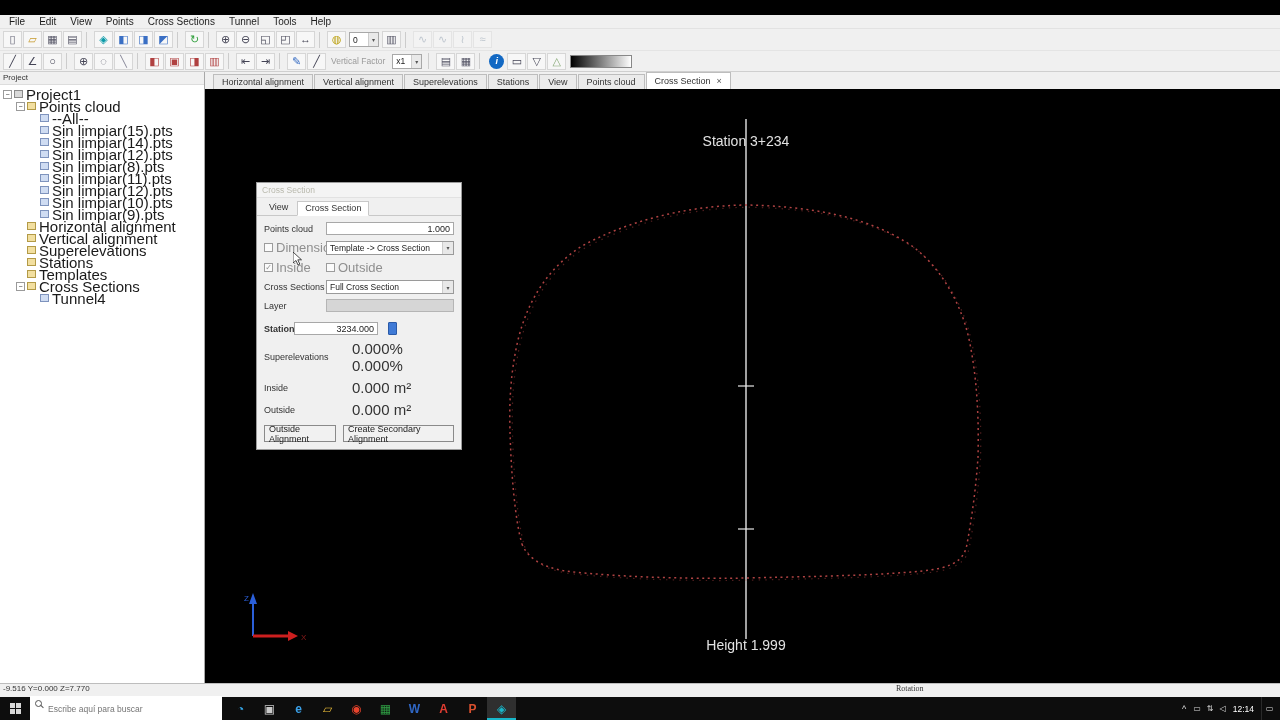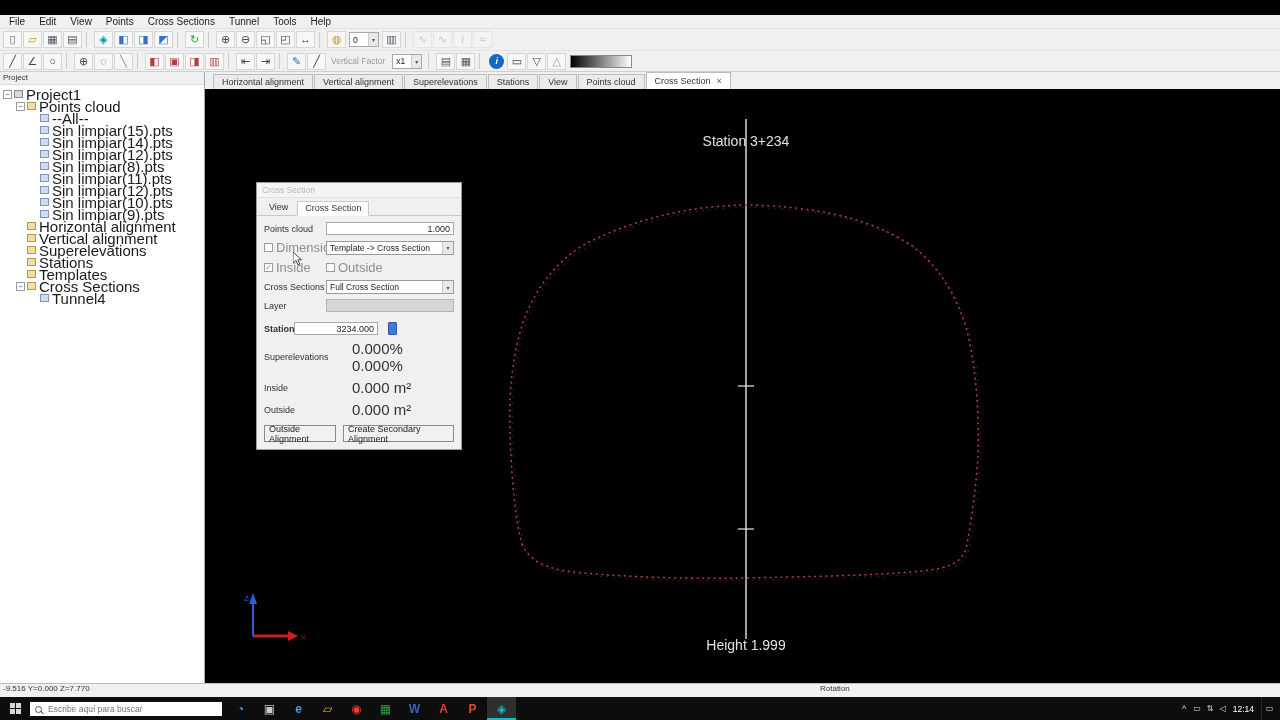--- a/index.html
+++ b/index.html
@@ -94,28 +94,28 @@
   .dlg-btn{height:17px;border:1px solid #8a8a8a;background:#f1f1f1;font-size:9px;color:#222;display:flex;
     align-items:center;justify-content:center;padding:0 4px;}
   .dlg-btn.b1{width:72px;flex:none;}
   .dlg-btn.b2{flex:1;}
   .mouse-cursor{position:absolute;left:36px;top:36px;z-index:5;}
 
   
   .statusbar{position:absolute;top:683px;left:0;right:0;height:14px;background:#f0f0f0;border-top:1px solid #bdbdbd;
     font-size:8px;color:#333;display:flex;align-items:flex-start;}
   .status-coords{padding-left:3px;}
-  .status-mode{position:absolute;left:820px;}
+  .status-mode{position:absolute;left:896px;font-family:Liberation Serif, serif;}
 
   
   .taskbar{position:absolute;top:697px;left:0;right:0;height:23px;background:#0d0d0d;display:flex;align-items:center;color:#ddd;}
   .start-btn{width:30px;height:100%;display:flex;align-items:center;justify-content:center;flex:none;}
   .win-logo{display:grid;grid-template-columns:5px 5px;grid-template-rows:5px 5px;gap:1px;}
   .win-logo span{background:#d8d8d8;}
-  .search-box{position:relative;width:192px;height:14px;background:#fff;flex:none;display:flex;align-items:center;}
+  .search-box{position:relative;width:192px;height:25px;background:#fff;flex:none;display:flex;align-items:center;}
   .search-input{width:100%;height:100%;border:none;outline:none;font-size:8.5px;color:#555;padding-left:18px;background:transparent;}
   .mag-icon{position:absolute;left:5px;top:4px;width:7px;height:7px;border:1px solid #555;border-radius:50%;}
   .mag-icon::after{content:'';position:absolute;width:4px;height:1px;background:#555;right:-3px;bottom:-1px;transform:rotate(45deg);}
   #task-apps{display:flex;height:100%;margin-left:4px;}
   .task-btn{width:29px;height:100%;display:flex;align-items:center;justify-content:center;}
   .task-btn.active{background:rgba(255,255,255,.14);box-shadow:inset 0 -2px 0 #18b6c9;}
   .task-glyph{font-size:12px;line-height:1;}
   .task-tray{margin-left:auto;display:flex;align-items:center;gap:7px;padding-right:3px;height:100%;}
   .tray-chevron{font-size:9px;color:#ddd;}
   .tray-ico{font-size:8px;color:#ddd;}

